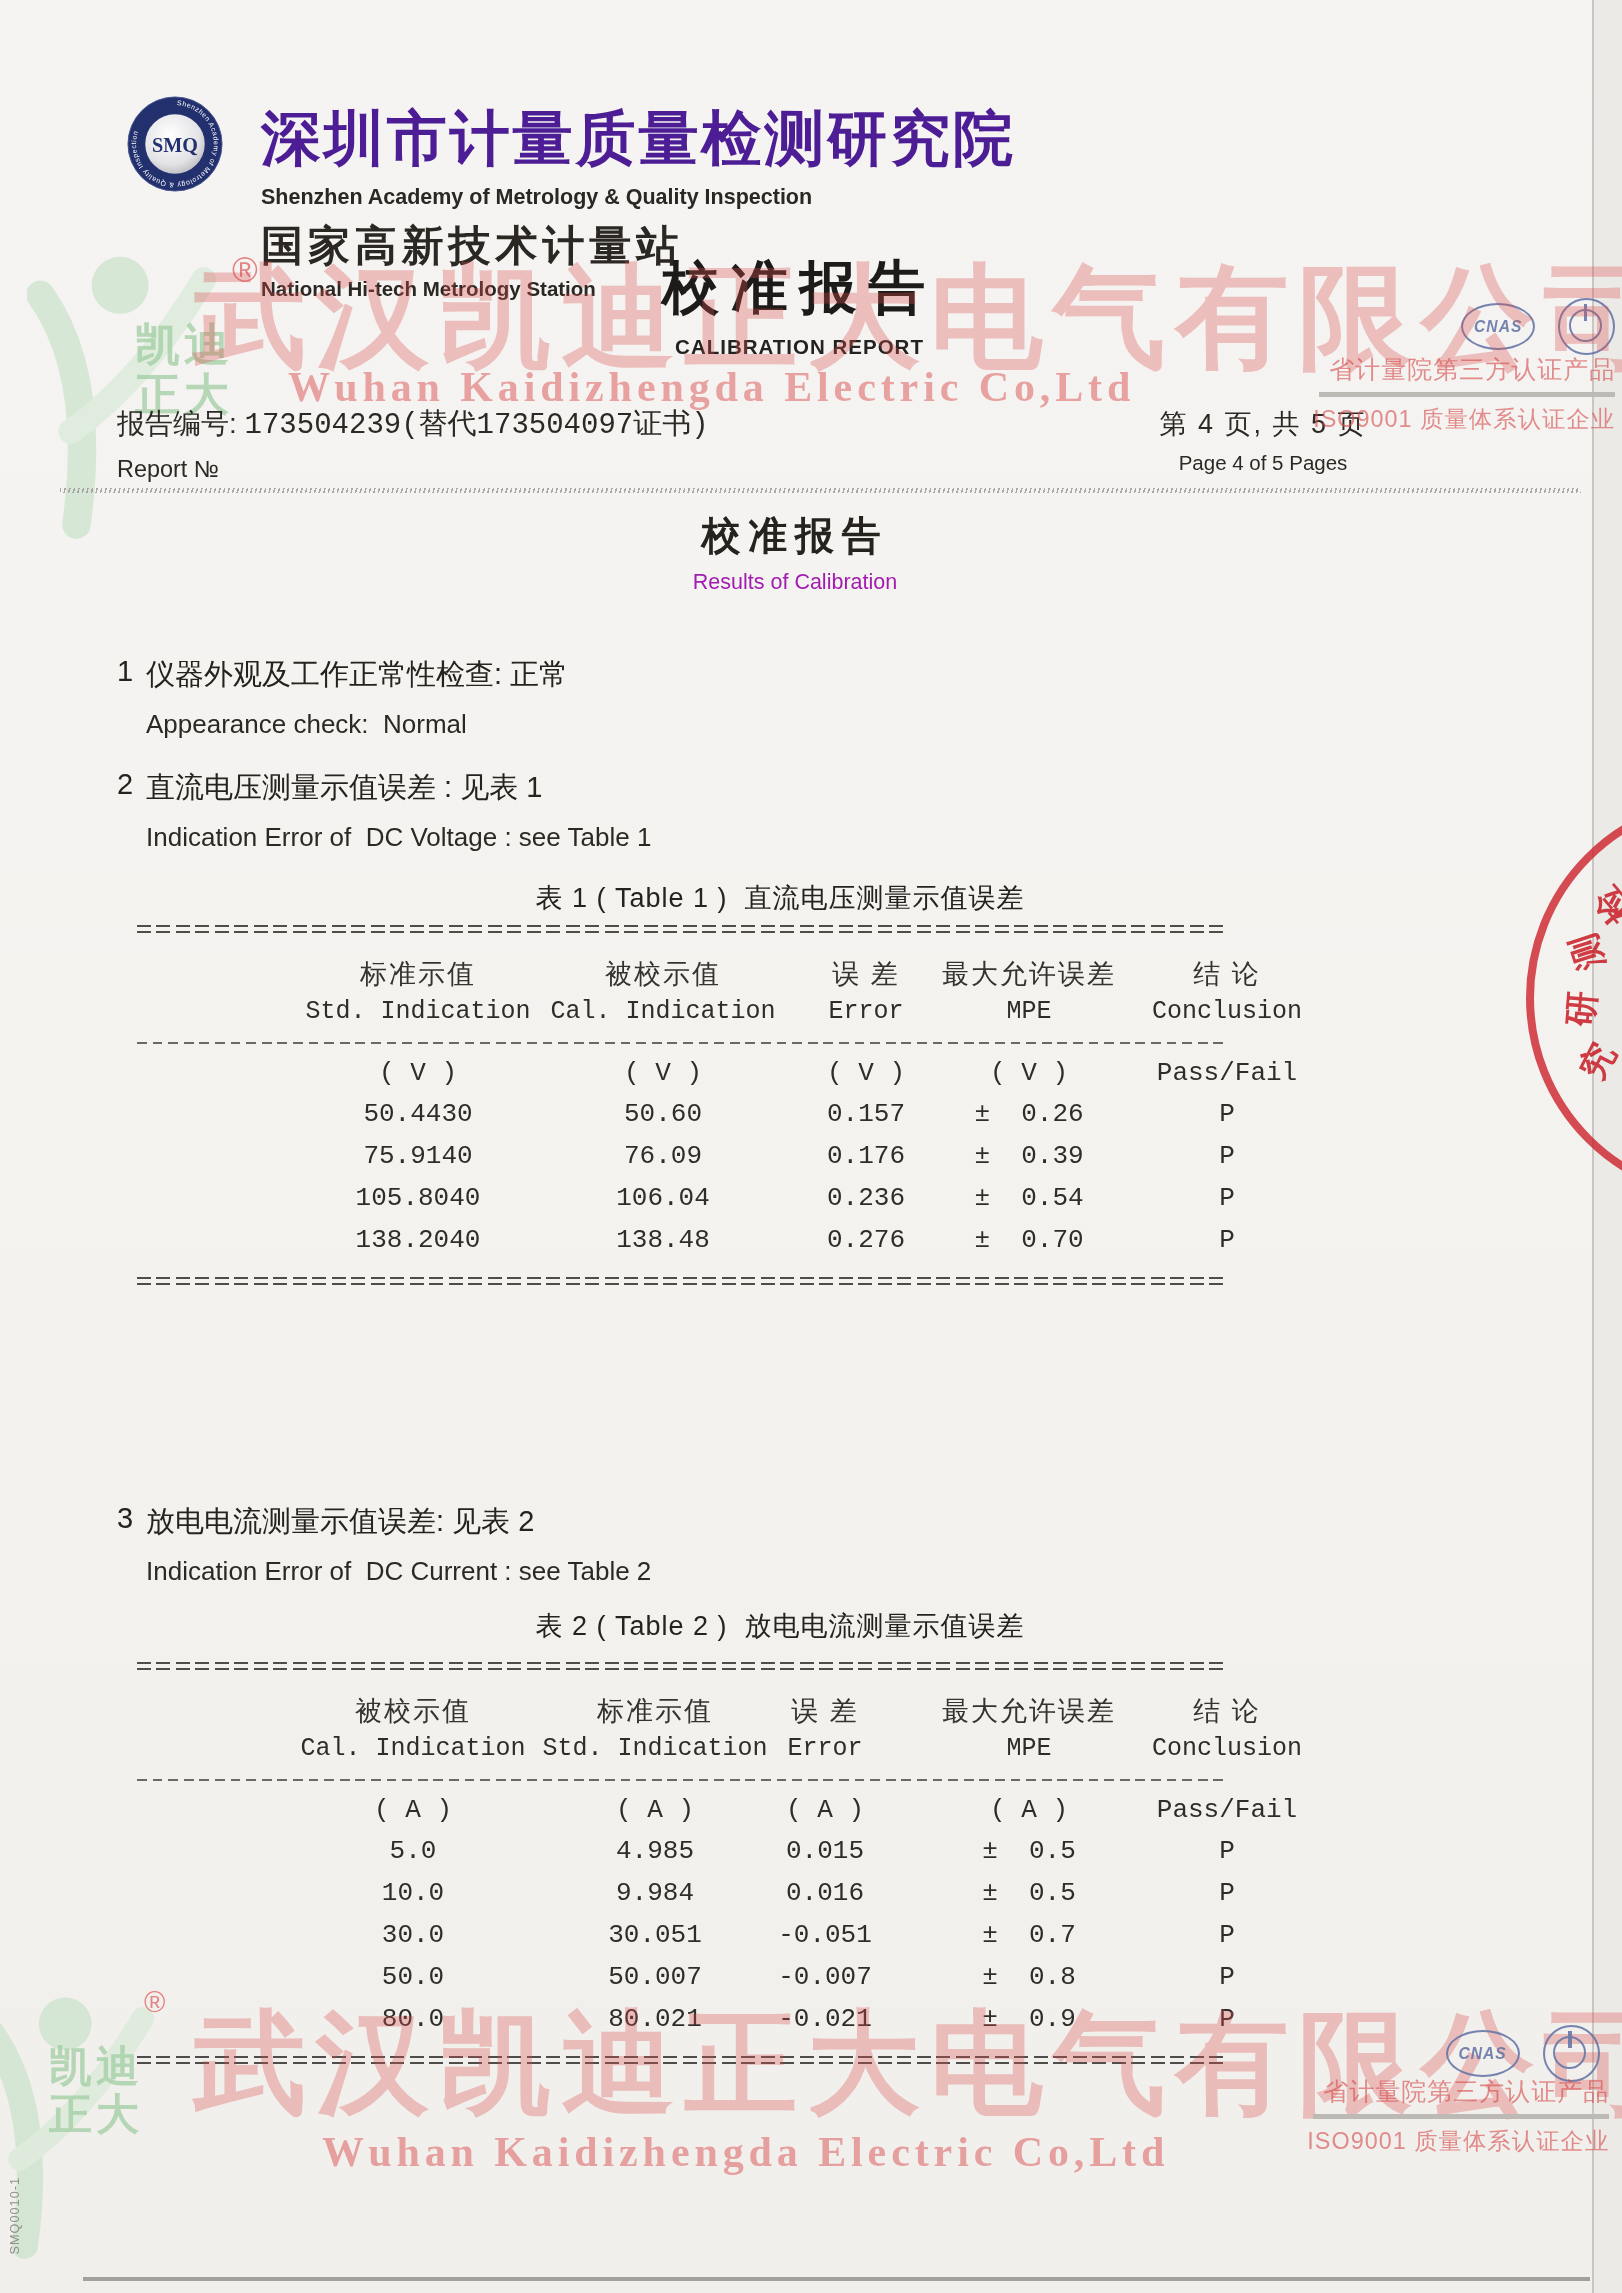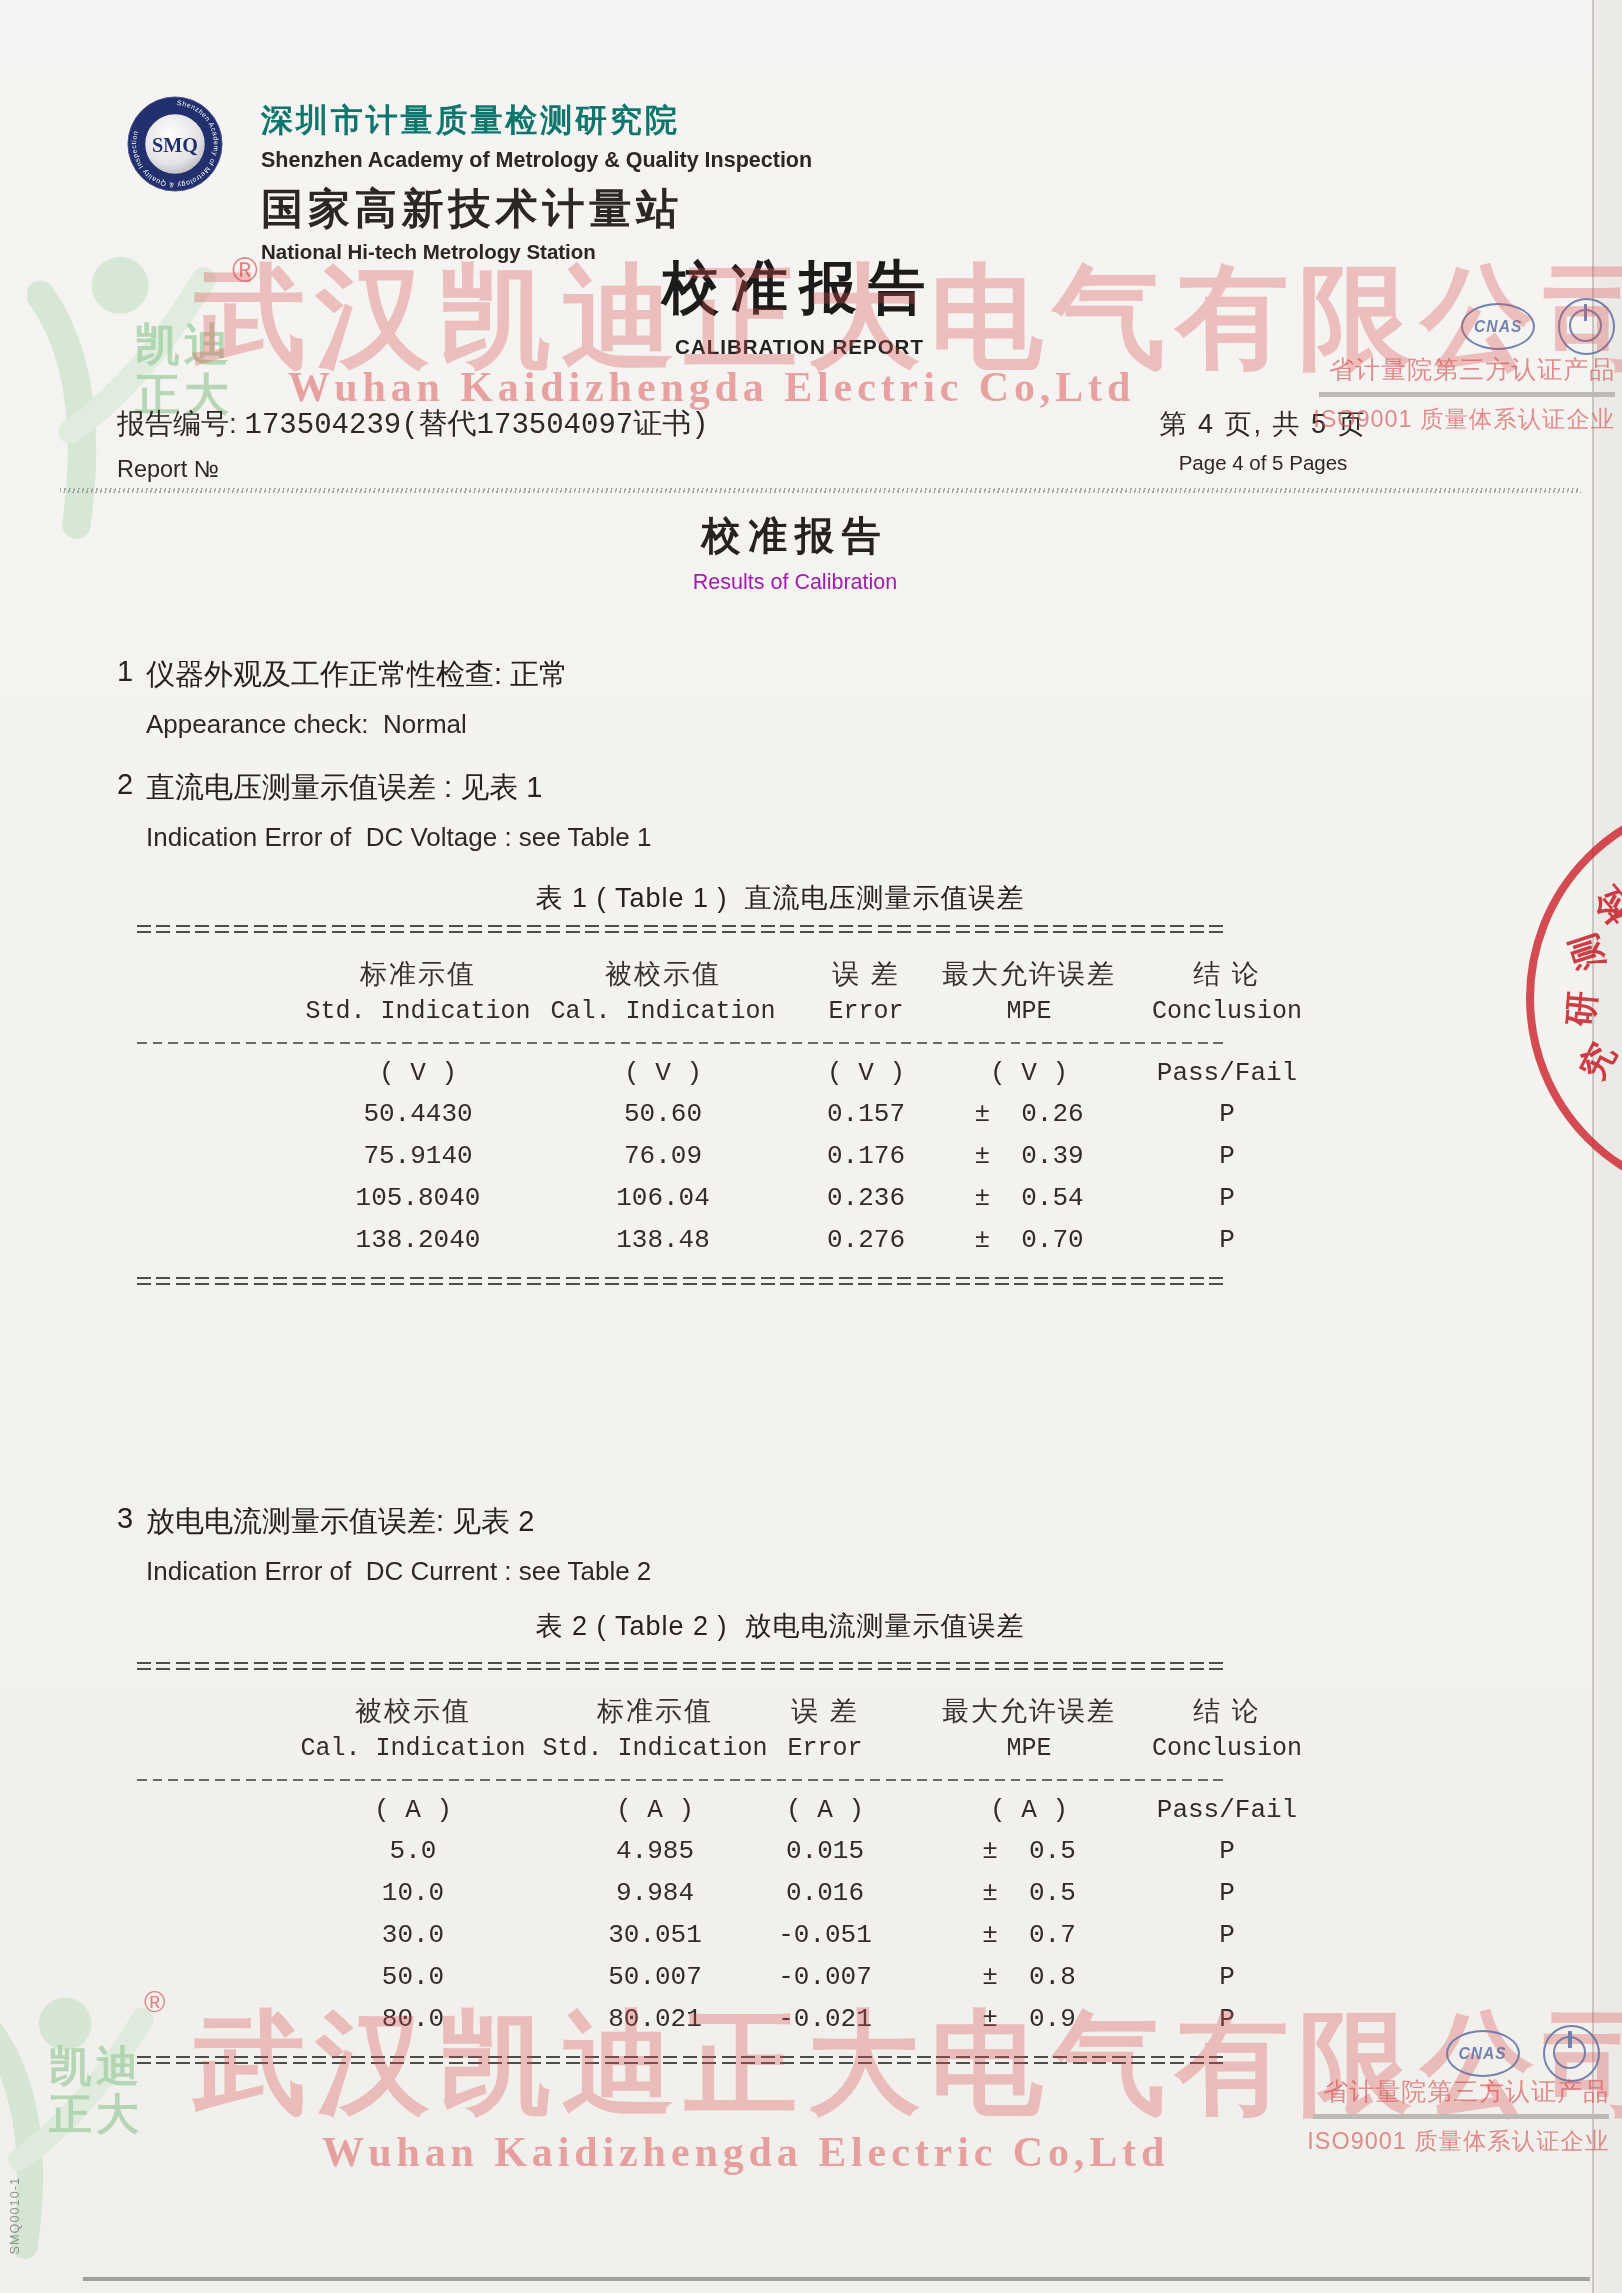--- a/index.html
+++ b/index.html
@@ -13,21 +13,21 @@
   .nowrap{white-space:nowrap;}
   .pre{white-space:pre;}
 
   
   .right-strip{left:1592px;top:0;width:31px;height:2294px;background:#eceae7;border-left:2px solid #c9c6c2;}
   .bottom-line{left:83px;top:2277px;width:1507px;height:3.9px;background:#a3a19d;}
 
   
   .smq-logo{left:127px;top:96px;width:96px;height:96px;}
   .org-block{left:261px;top:99px;}
-  .org-cn{font-size:32px;font-weight:800;letter-spacing:2.9px;color:#0f766e;}
+  .org-cn{font-size:60px;font-weight:800;letter-spacing:2.9px;color:#4c1d95;text-align:center;}
   .org-en{font-size:21.5px;font-weight:700;margin-top:4.9px;color:#2b2723;letter-spacing:0px;}
   .station-cn{font-size:42px;font-weight:800;letter-spacing:4.9px;margin-top:7.8px;color:#2b2723;}
   .station-en{font-size:20.5px;font-weight:700;margin-top:2.9px;color:#2b2723;}
 
   .doc-title{left:0;top:250px;width:1599px;text-align:center;}
   .doc-title .cn{font-size:57px;font-weight:800;letter-spacing:11.7px;color:#1d1b19;}
   .doc-title .en{font-size:20.5px;font-weight:600;letter-spacing:1px;margin-top:7.8px;color:#242220;}
 
   .report-line{left:117px;top:404px;}
   .report-line .lbl{font-size:28px;color:#2c2925;}

